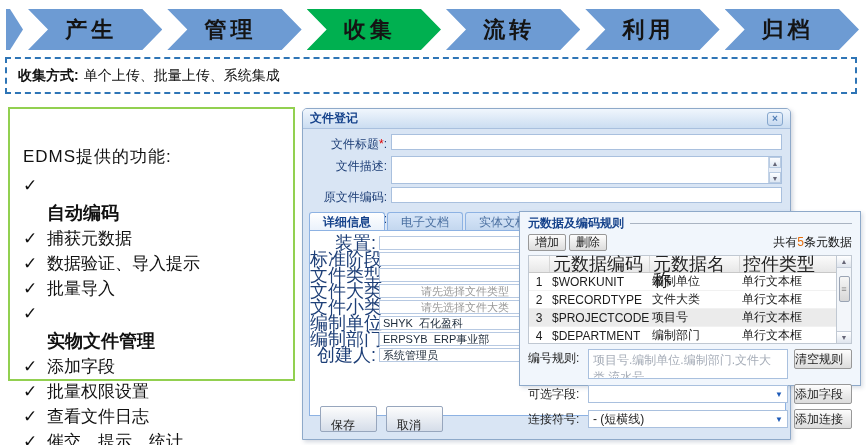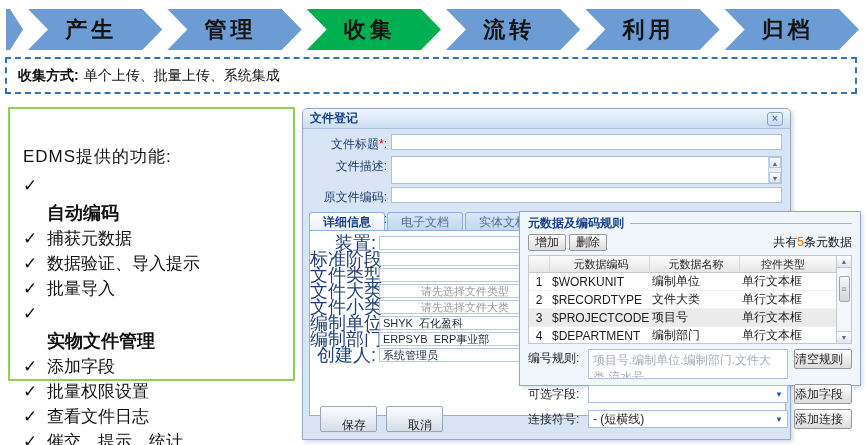--- a/index.html
+++ b/index.html
@@ -78,21 +78,21 @@
   .tab-panel {
     position:absolute; left:6px; top:121px; width:477px; height:186px;
     background:#fff; border:1px solid #8db2e3; padding-top:5px;
   }
   .drow { display:flex; align-items:center; height:14px; margin-bottom:2px; }
   .dlabel { width:66px; text-align:right; font-size:18px; color:#1e3f77; flex-shrink:0; white-space:nowrap; }
   .dinput { width:240px; height:14px; border:1px solid #b7c9e2; background:#fff; font-size:11px; padding:0 3px; margin-left:3px; color:#1c2a3a; font-family:inherit; }
   .dinput.ph { color:#999;padding-left:41px; }
   .dialog-btns { position:absolute; left:17px; bottom:7px; display:flex; gap:9px; }
   .btn {
-    min-width:57px; height:15px; padding:12px 10px; font-size:12px; line-height:13px; text-align:right;
+    min-width:57px; height:15px; padding:12px 10px; font-size:12px; line-height:13px; text-align:left;
     background:linear-gradient(#fdfdfd,#d5dde9); border:1px solid #97a6bd; border-radius:2px; color:#222; cursor:pointer;
   }
 
   
   .overlay {
     position:absolute; left:519px; top:211px; width:342px; height:175px;
     background:#f1f6fc; border:1px solid #8ea9c9; z-index:2; padding:3px 8px 0 8px;
     box-shadow:2px 2px 4px rgba(80,100,130,.2);
   }
   .ov-title-row { display:flex; align-items:center; gap:6px; height:16px; }
@@ -100,21 +100,21 @@
   .ov-line { flex:1; border-top:1px solid #aab4c2; margin-top:1px; }
   .ov-toolbar { display:flex; align-items:center; margin-top:2px; height:18px; }
   .sbtn {
     height:17px; padding:0 6px; margin-right:3px; font-size:12px; line-height:15px;
     background:linear-gradient(#fdfdfd,#dcdcdc); border:1px solid #989898; border-radius:2px; color:#222; cursor:pointer;
   }
   .ov-count { margin-left:auto; font-size:12px; color:#111; }
   .ov-count .num { color:#e36c0a; }
   .ov-table { margin-top:4px; display:flex; background:#fff; border:1px solid #c0c8d2; }
   .tbl { flex:1; }
-  .th-row { display:flex; height:17px; background:linear-gradient(#fbfbfb,#e7e7e7); border-bottom:1px solid #c8c8c8; font-size:11px; color:#222; align-items:center;text-align:center; }
+  .th-row { display:flex; height:17px; background:linear-gradient(#fbfbfb,#e7e7e7); border-bottom:1px solid #c8c8c8; font-size:18px; color:#222; align-items:center; }
   .tbody { height:70px; overflow:hidden; }
   .tr { display:flex; height:18px; align-items:center; font-size:12px; color:#1c1c1c; border-bottom:1px solid #f1f1f1; }
   .tr.selected { background:#ebebeb; }
   .c-num { width:20px; text-align:center; flex-shrink:0; }
   .c-code { width:100px; flex-shrink:0; }
   .c-name { width:90px; flex-shrink:0; }
   .c-type { width:84px; flex-shrink:0; }
   .th-row .c-code, .th-row .c-name, .th-row .c-type { border-left:1px solid #d7d7d7; padding-left:3px; height:100%; line-height:16px; }
   .tr .c-code, .tr .c-name, .tr .c-type { padding-left:3px; }
   .scrollbar { width:15px; border-left:1px solid #c0c8d2; background:#f3f6fa; display:flex; flex-direction:column; }

